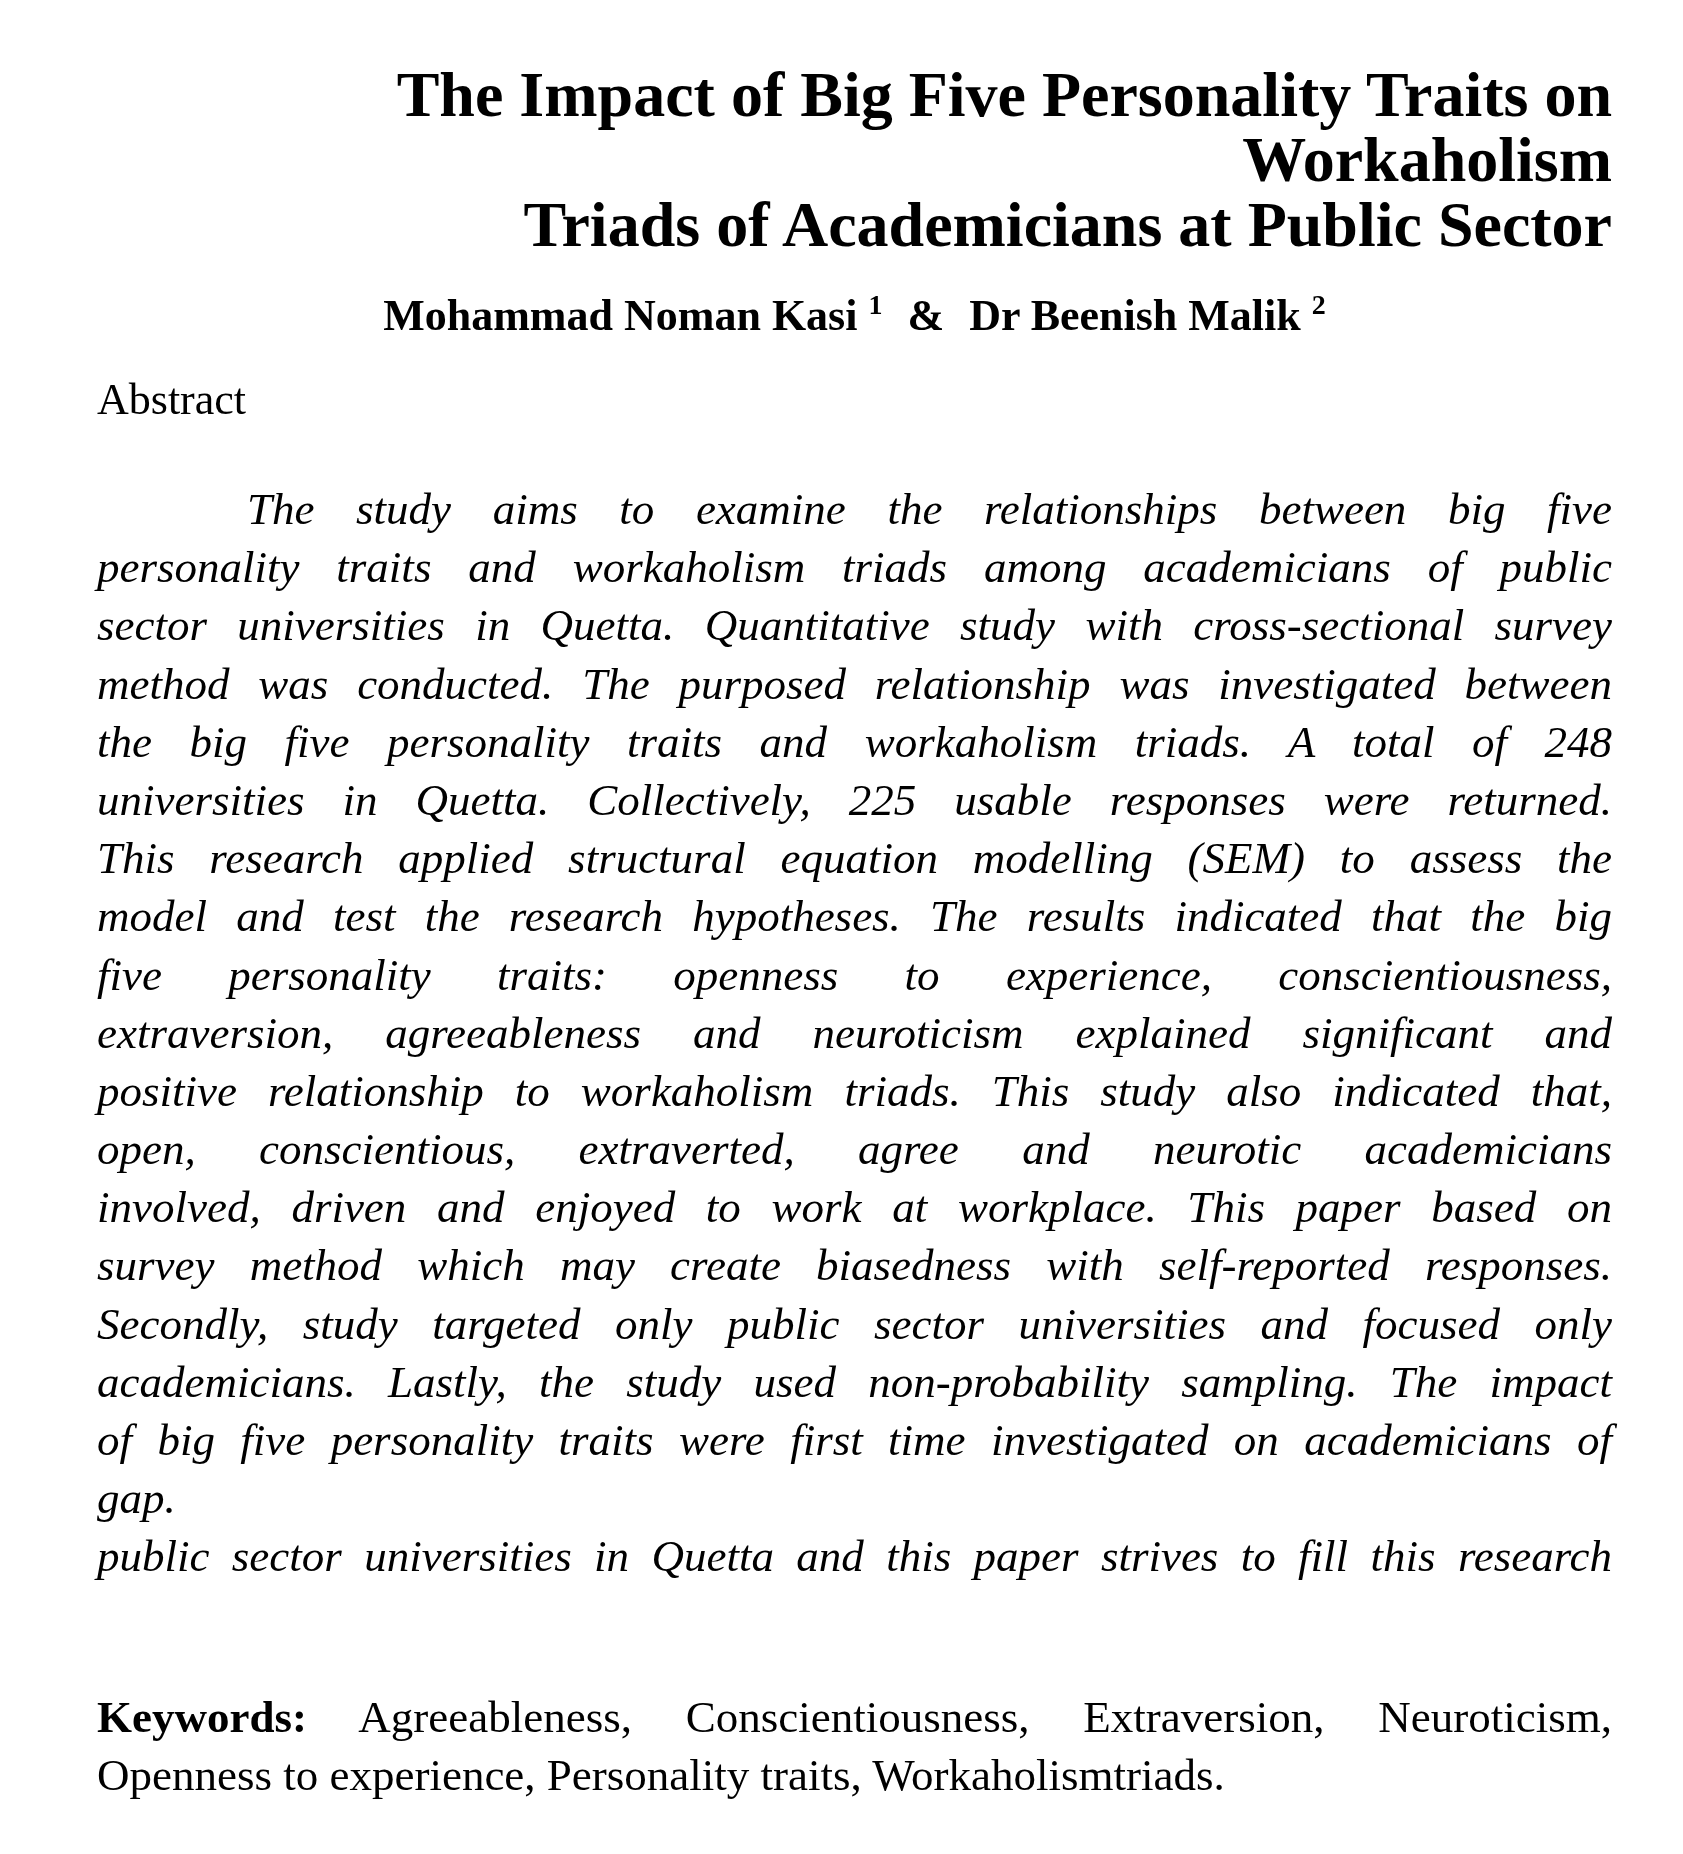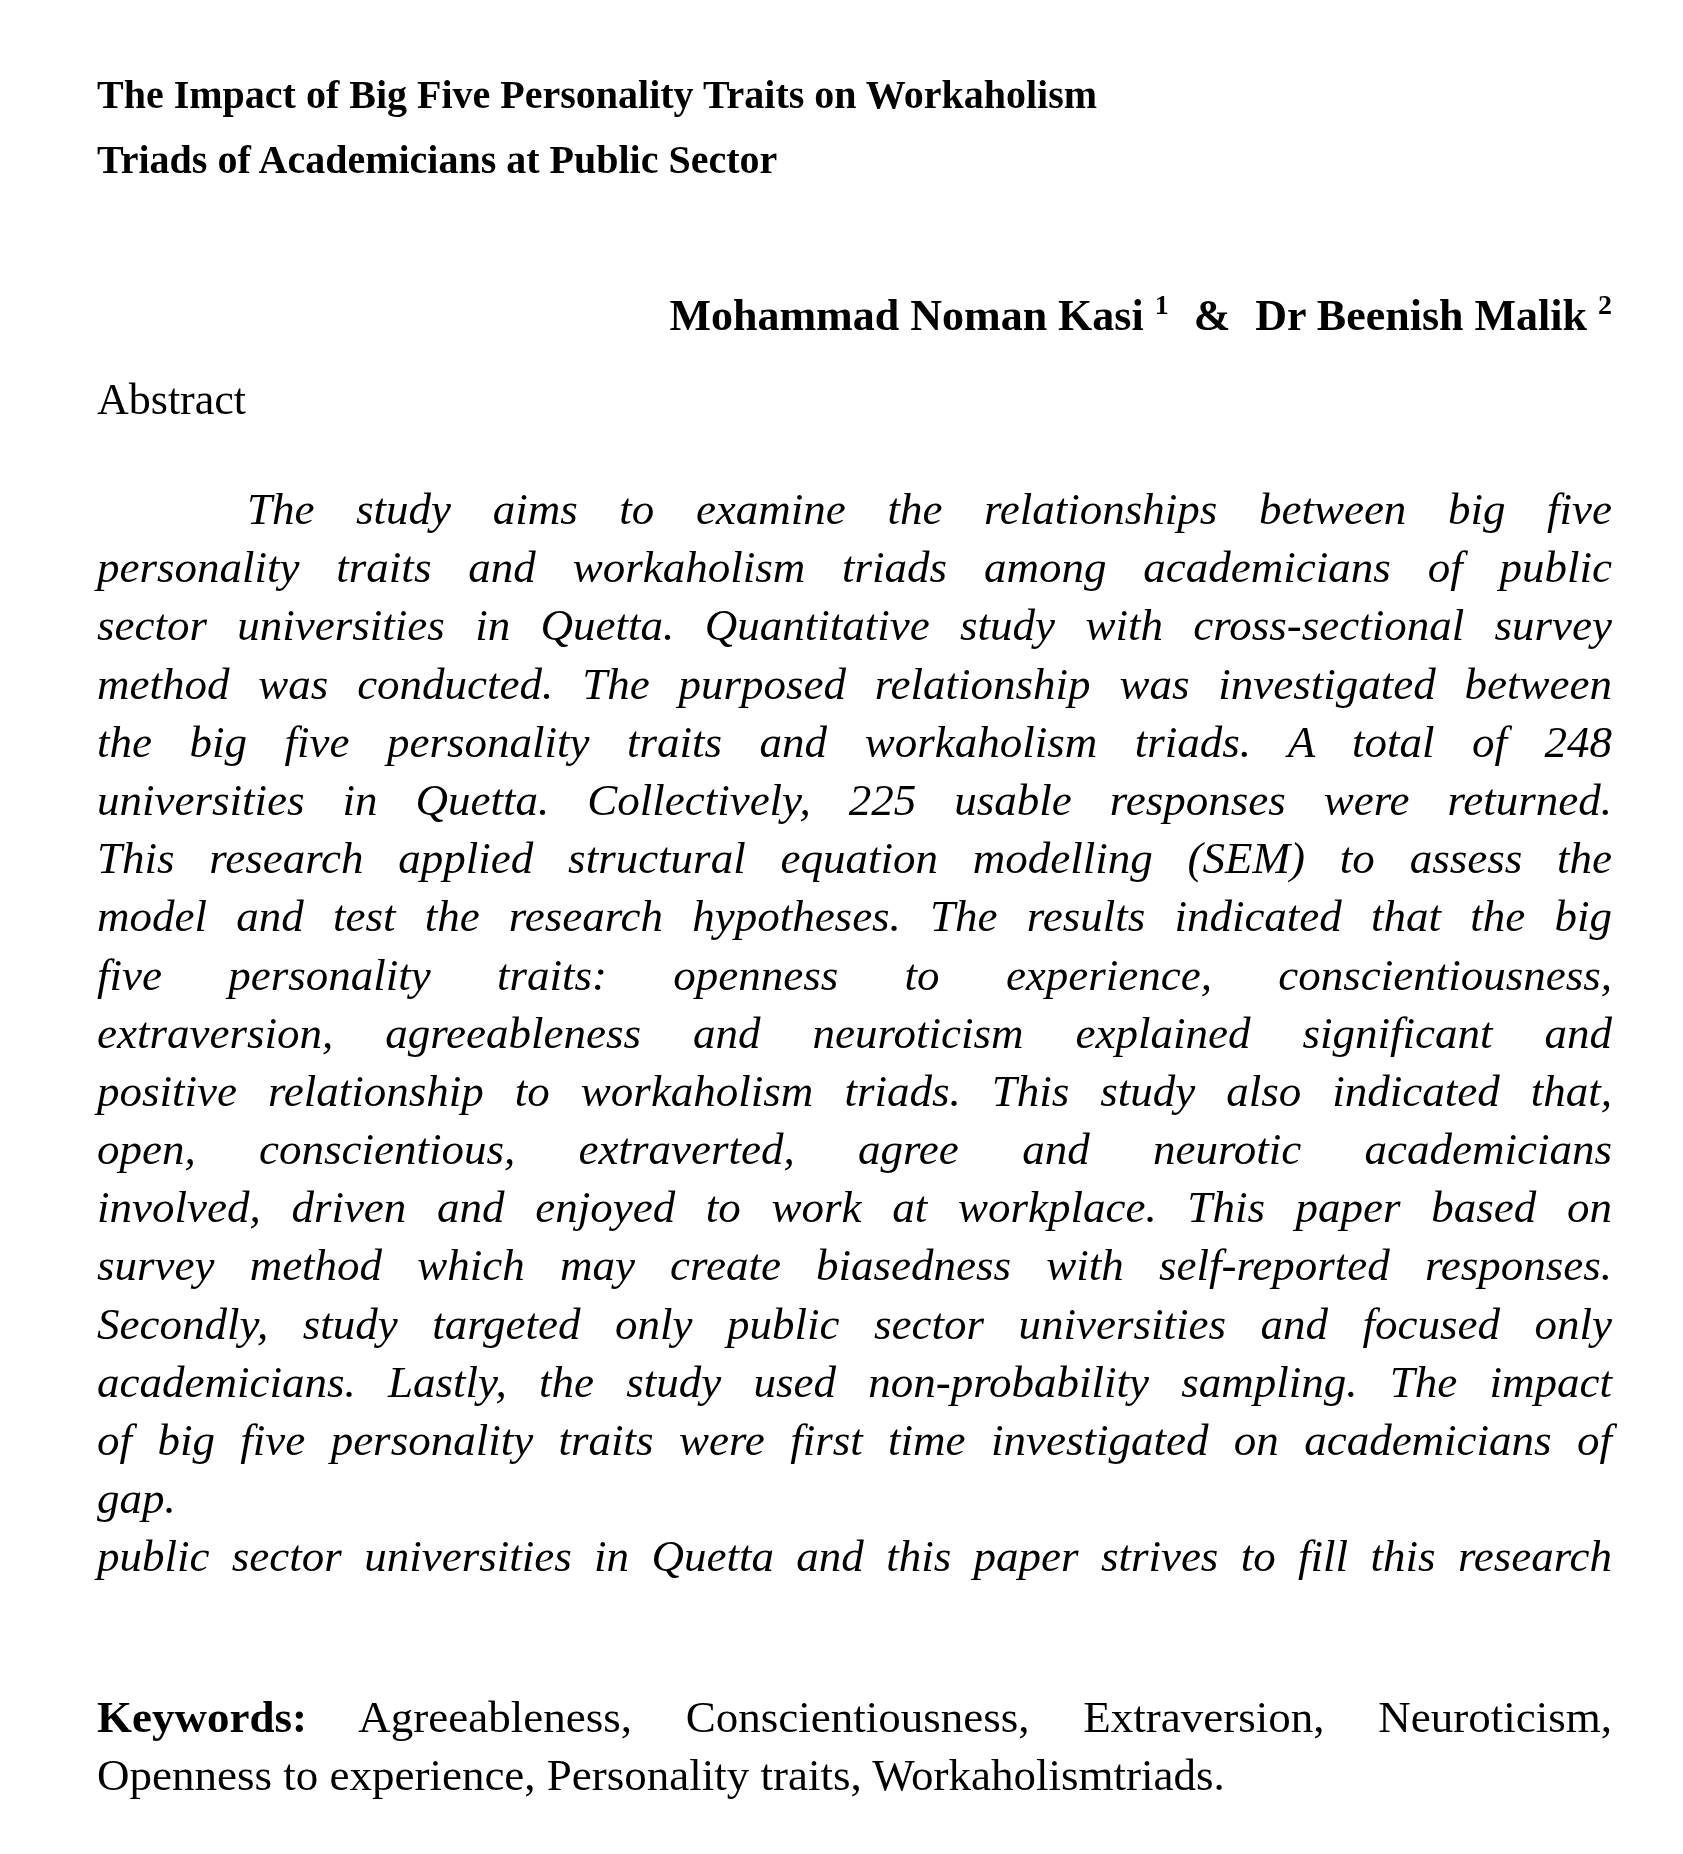--- a/index.html
+++ b/index.html
@@ -19,33 +19,33 @@
       position: absolute;
       left: 97px;
       top: 0;
       width: 1515px;
     }
     .title {
       position: absolute;
       left: 0;
       top: 62px;
       width: 1515px;
-      text-align: left;
+      text-align: right;
       font-weight: bold;
-      font-size: 40px;
+      font-size: 64px;
       line-height: 65px;
       margin: 0;
     }
     .title span { display: block; }
     .authors {
       position: absolute;
       left: 0;
       top: 288px;
       width: 1515px;
-      text-align: right;
+      text-align: center;
       font-weight: bold;
       font-size: 44px;
       line-height: 56px;
       margin: 0;
     }
     .authors sup {
       font-size: 28px;
       vertical-align: 16px;
       line-height: 0;
     }

